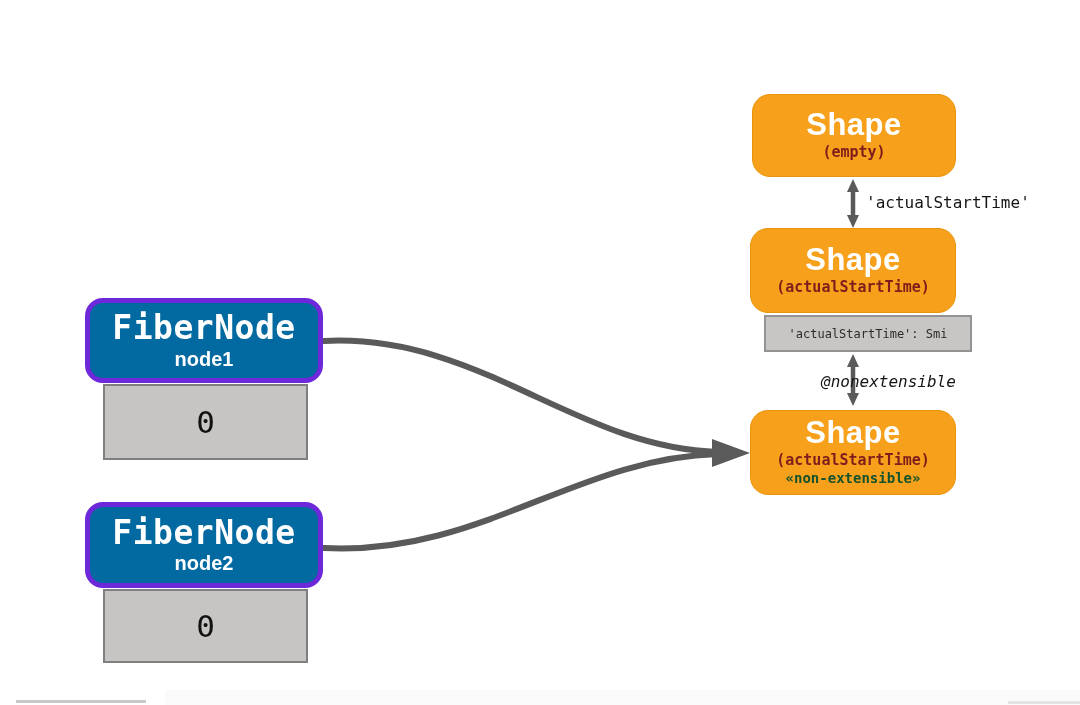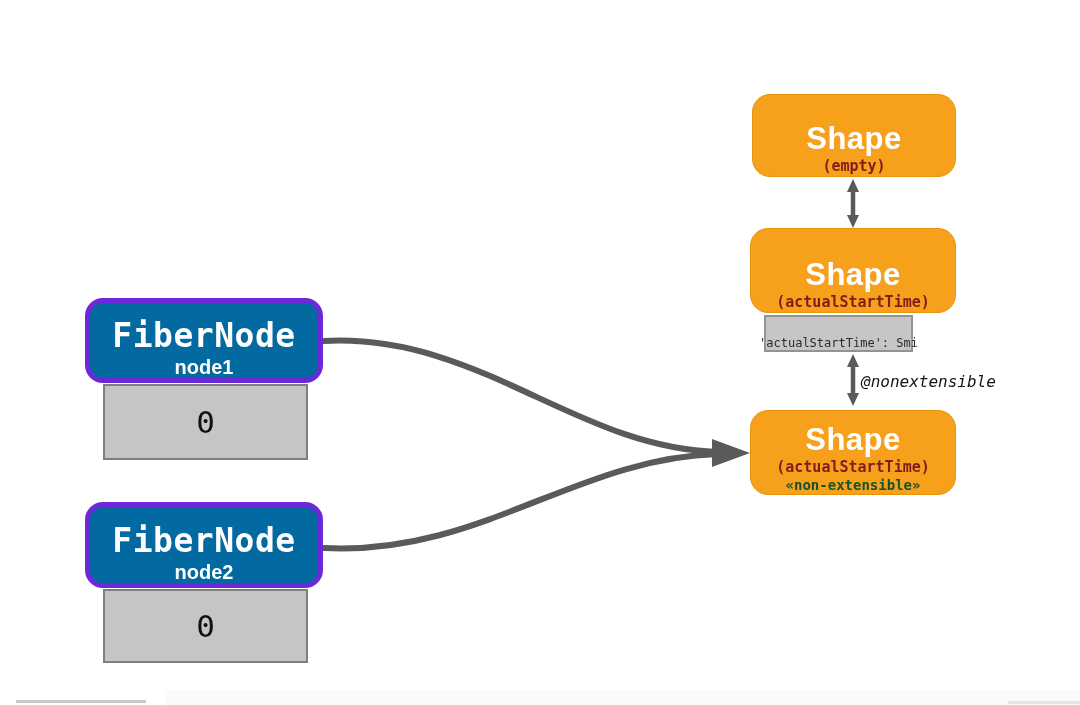--- a/index.html
+++ b/index.html
@@ -18,21 +18,21 @@
     pointer-events: none;
   }
 
   
   .rounded-box {
     position: absolute;
     border-radius: 18px;
     display: flex;
     flex-direction: column;
     align-items: center;
-    justify-content: flex-end;
+    justify-content: center;
     box-sizing: border-box;
     z-index: 3;
   }
   .green-box  { background: #0369a1; border: 5px solid #6d28d9; }
   .orange-box { background: #F7A01B; border: 1px solid #E8940A; }
 
   .fiber-title {
     font-family: "DejaVu Sans Mono", monospace;
     font-weight: bold;
     font-size: 33px;
@@ -105,34 +105,34 @@
     white-space: nowrap;
   }
 
   
   .pos-fiber1       { left: 85px;  top: 298px; width: 238px; height: 85px; }
   .pos-fiber1-slot  { left: 103px; top: 384px; width: 205px; height: 76px; }
   .pos-fiber2       { left: 85px;  top: 502px; width: 238px; height: 86px; }
   .pos-fiber2-slot  { left: 103px; top: 589px; width: 205px; height: 74px; }
   .pos-shape1       { left: 752px; top: 94px;  width: 204px; height: 83px; }
   .pos-shape2       { left: 750px; top: 228px; width: 206px; height: 85px; }
-  .pos-attr         { left: 764px; top: 315px; width: 149px; height: 37px; align-items: flex-end; }
+  .pos-attr         { left: 764px; top: 315px; width: 208px; height: 37px; }
   .pos-shape3       { left: 750px; top: 410px; width: 206px; height: 85px; }
 
   
   .edge-label {
     position: absolute;
     font-family: "DejaVu Sans Mono", monospace;
     font-size: 16px;
     color: #161616;
     white-space: nowrap;
     z-index: 4;
   }
   .pos-label1 { left: 866px; top: 193px; }
-  .pos-label2 { left: 861px; top: 372px; font-style: italic; }
+  .pos-label2 { left: 821px; top: 372px; font-style: italic; }
 
   
   .bottom-strip-light {
     position: absolute;
     left: 165px; top: 690px;
     width: 915px; height: 15px;
     background: #fafafa;
     z-index: 1;
   }
   .bottom-strip-left {
@@ -186,20 +186,21 @@
   </div>
   <div class="slot-box pos-fiber2-slot">
     <span class="slot-value">0</span>
   </div>
 
   <div class="rounded-box orange-box pos-shape1">
     <div class="shape-title">Shape</div>
     <div class="shape-sub">(empty)</div>
   </div>
 
+  <div class="edge-label pos-label1">'actualStartTime'</div>
 
   <div class="rounded-box orange-box pos-shape2">
     <div class="shape-title">Shape</div>
     <div class="shape-sub">(actualStartTime)</div>
   </div>
   <div class="attr-box pos-attr">
     <span class="attr-text">'actualStartTime': Smi</span>
   </div>
 
   <div class="edge-label pos-label2">@nonextensible</div>

